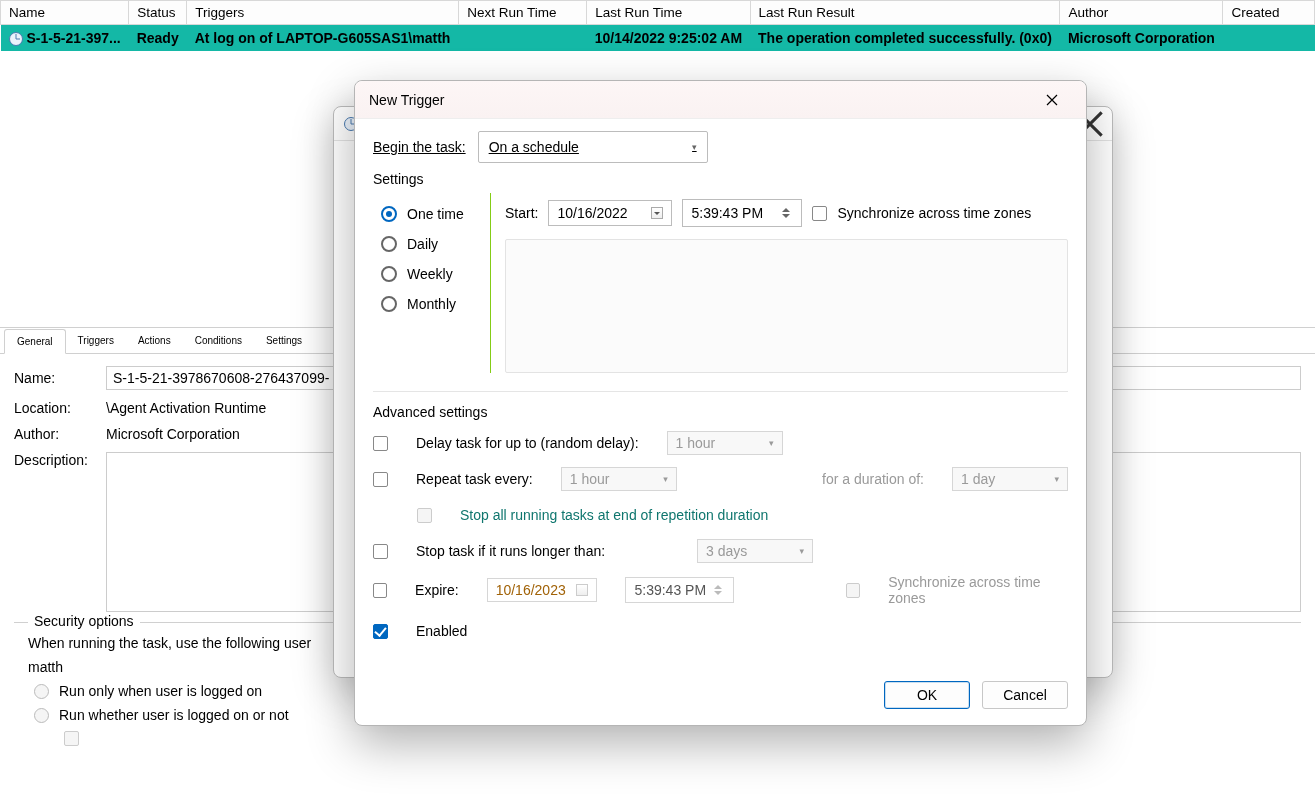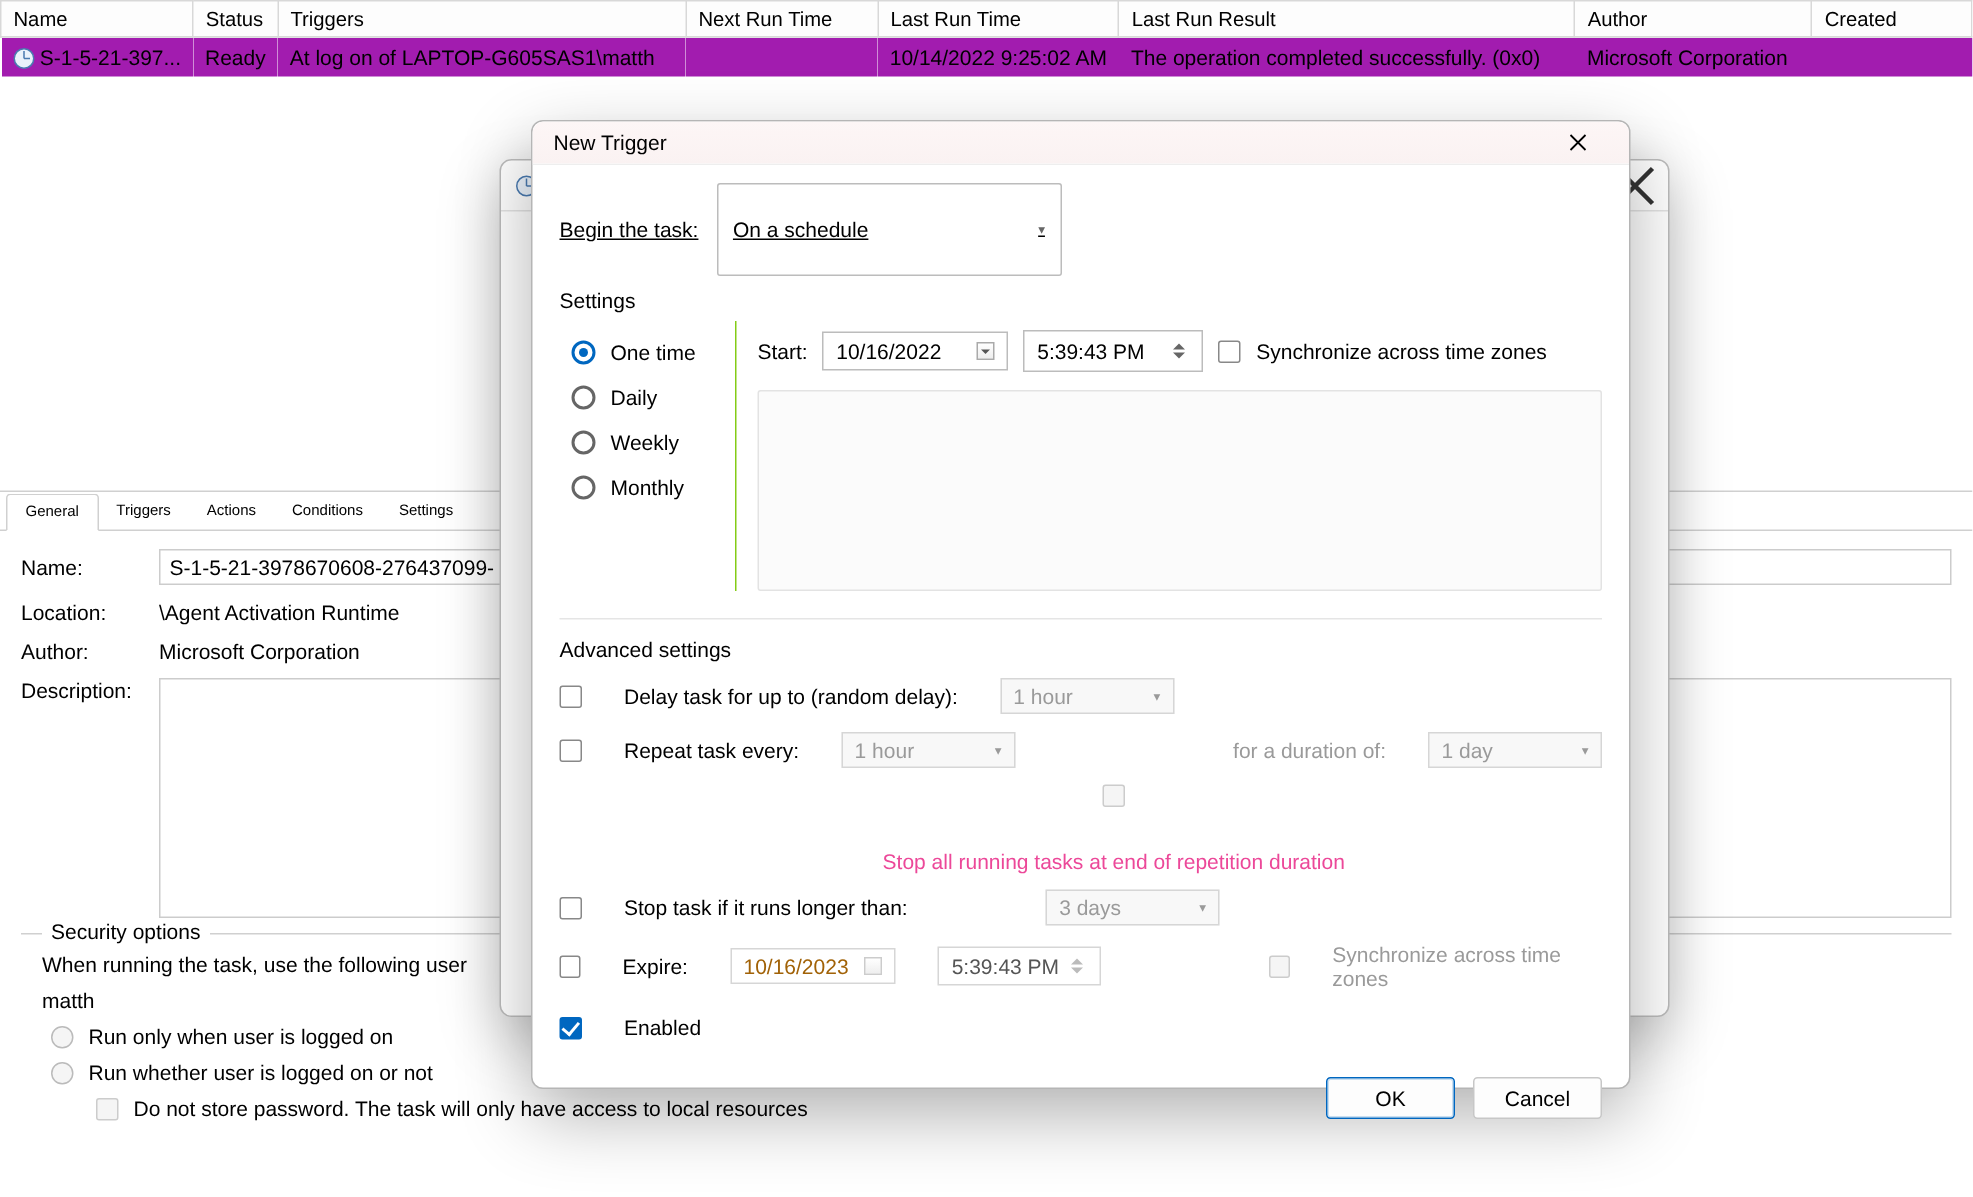--- a/index.html
+++ b/index.html
@@ -2,21 +2,21 @@
 <html><head>
 <meta charset="utf-8">
 <style>
 * { box-sizing: border-box; font-family: "Segoe UI", Tahoma, sans-serif; }
 body { margin: 0; background: #fff; width: 1315px; height: 798px; overflow: hidden; position: relative; font-size: 14px; color: #000; }
 
 
 .task-table { width: 100%; border-collapse: collapse; }
 .task-table th { text-align: left; font-weight: normal; padding: 4px 8px; border: 1px solid #d8d8d8; background: #fdfdfd; font-size: 13.5px; }
 .task-table td { padding: 5px 8px; font-size: 14px; white-space: nowrap; overflow: hidden; text-overflow: ellipsis; }
-.task-table tbody tr { background: #a21caf; }
+.task-table tbody tr { background: #14b8a6; font-weight: bold; }
 .col-name { width: 124px; }
 .col-status { width: 54px; }
 .col-triggers { width: 272px; }
 .col-nextrun { width: 128px; }
 .col-lastrun { width: 148px; }
 .col-lastresult { width: 304px; }
 .col-author { width: 158px; }
 .col-created { width: auto; }
 
 .clock-icon { display: inline-block; width: 14px; height: 14px; border: 1px solid #4a7ab0; border-radius: 50%; background: #eaf2fb; position: relative; vertical-align: middle; margin-right: 4px; }
@@ -52,21 +52,21 @@
 .back-close { position:absolute; right:8px; top:6px; width:28px; height:22px; display:flex; align-items:center; justify-content:center; font-size:14px; }
 
 
 .dialog { position: absolute; left: 354px; top: 80px; width: 733px; height: 646px; border: 1px solid #b5b5b5; border-radius: 8px; background: #fff; box-shadow: 0 18px 48px rgba(0,0,0,0.3); display:flex; flex-direction:column; }
 .titlebar { height: 38px; display:flex; align-items:center; padding:0 14px; border-bottom: 1px solid #eee; background: linear-gradient(#fdf6f6,#faf2f2); border-radius: 8px 8px 0 0; }
 .titlebar-title { font-size: 14px; }
 .title-close { margin-left:auto; width:40px; height:28px; display:flex; align-items:center; justify-content:center; font-size:16px; cursor:default; border-radius:4px;}
 .title-close svg { width:12px; height:12px; }
 .dlg-body { flex:1; padding: 12px 18px 0 18px; }
 .begin-row { display:flex; align-items:center; gap:12px; margin-bottom:8px;text-decoration:underline; }
-.combo { border:1px solid #bcbcbc; background:#fff; padding:22px 10px; width:230px; display:flex; align-items:center; justify-content:space-between; border-radius:2px; }
+.combo { border:1px solid #bcbcbc; background:#fff; padding:7px 10px; width:230px; display:flex; align-items:center; justify-content:space-between; border-radius:2px; }
 .combo .caret { font-size:9px; color:#666; }
 .group-label { margin: 4px 0 6px 0; }
 .settings-box { display:flex; border-bottom:1px solid #e5e5e5; padding-bottom:18px; margin-bottom:12px; min-height:196px; }
 .recur-col { width:118px; border-right:1px solid #84cc16; padding:6px 0 0 8px; }
 .recur-opt { display:flex; align-items:center; gap:10px; padding:7px 0; font-size:14px; }
 .rdio { width:16px; height:16px; border:2px solid #666; border-radius:50%; display:inline-block; position:relative; background:#fff;}
 .rdio.sel { border-color:#0067c0; }
 .rdio.sel::after { content:''; position:absolute; left:3px; top:3px; width:6px; height:6px; border-radius:50%; background:#0067c0; }
 .start-col { flex:1; padding:6px 0 0 14px; }
 .start-row { display:flex; align-items:center; gap:10px; }
@@ -76,21 +76,21 @@
 .time-input { border:1px solid #bcbcbc; padding:4px 8px; width:120px; display:flex; align-items:center; justify-content:space-between; background:#fff; }
 .spinner { width:14px; display:flex; flex-direction:column; align-items:center; gap:0; }
 .spinner .up,.spinner .dn { width:0;height:0;border:4px solid transparent; }
 .spinner .up { border-bottom-color:#666; margin-bottom:2px;}
 .spinner .dn { border-top-color:#666; }
 .chkrow { display:flex; align-items:center; gap:10px; }
 .empty-area { border:1px solid #e3e3e3; background:#fbfbfb; height:134px; margin-top:12px; border-radius:2px; }
 
 .adv-label { margin: 4px 0 10px 0; }
 .adv-row { display:flex; align-items:center; gap:28px; margin-bottom:10px; min-height:26px; }
-.adv-row.ind { padding-left:44px; color:#ec4899;flex-direction:column; }
+.adv-row.ind { padding-left:44px; color:#0f766e; }
 .adv-text.disabled { color:#9a9a9a; }
 .sel-dis { border:1px solid #d6d6d6; background:#f8f8f8; color:#9a9a9a; padding:3px 8px; width:116px; display:flex; align-items:center; justify-content:space-between; }
 .sel-dis .caret { font-size:9px; }
 .sel-dis.sm { width:116px; }
 .date-dis { border:1px solid #d6d6d6; background:#fff; color:#a16207; padding:3px 8px; width:118px; display:flex; align-items:center; justify-content:space-between; }
 .time-dis { border:1px solid #d6d6d6; background:#fff; color:#555; padding:3px 8px; width:116px; display:flex; align-items:center; justify-content:space-between; }
 
 .dlg-buttons { padding: 10px 18px 16px 18px; display:flex; justify-content:flex-end; gap:12px; }
 .btn { min-width:86px; padding:5px 18px; border:1px solid #c7c7c7; background:#fdfdfd; border-radius:3px; font-size:14px; text-align:center; cursor:default; }
 .btn.primary { border-color:#0067c0; color:#000; box-shadow: inset 0 0 0 1px rgba(0,103,192,0.2); }
@@ -159,21 +159,20 @@
       <div class="sec-line" style="padding-left:20px">
         <span class="radio disabled"></span>
         <span>Run only when user is logged on</span>
       </div>
       <div class="sec-line" style="padding-left:20px">
         <span class="radio disabled"></span>
         <span>Run whether user is logged on or not</span>
       </div>
       <div class="sec-line" style="padding-left:50px">
         <span class="chk disabled"></span>
-        <span>Do not store password.  The task will only have access to local resources</span>
       </div>
     </div>
   </div>
 </div>
 
 <div class="back-dialog">
   <div class="back-titlebar">
     <span class="clock-icon"></span>
   </div>
   <div class="back-close">

